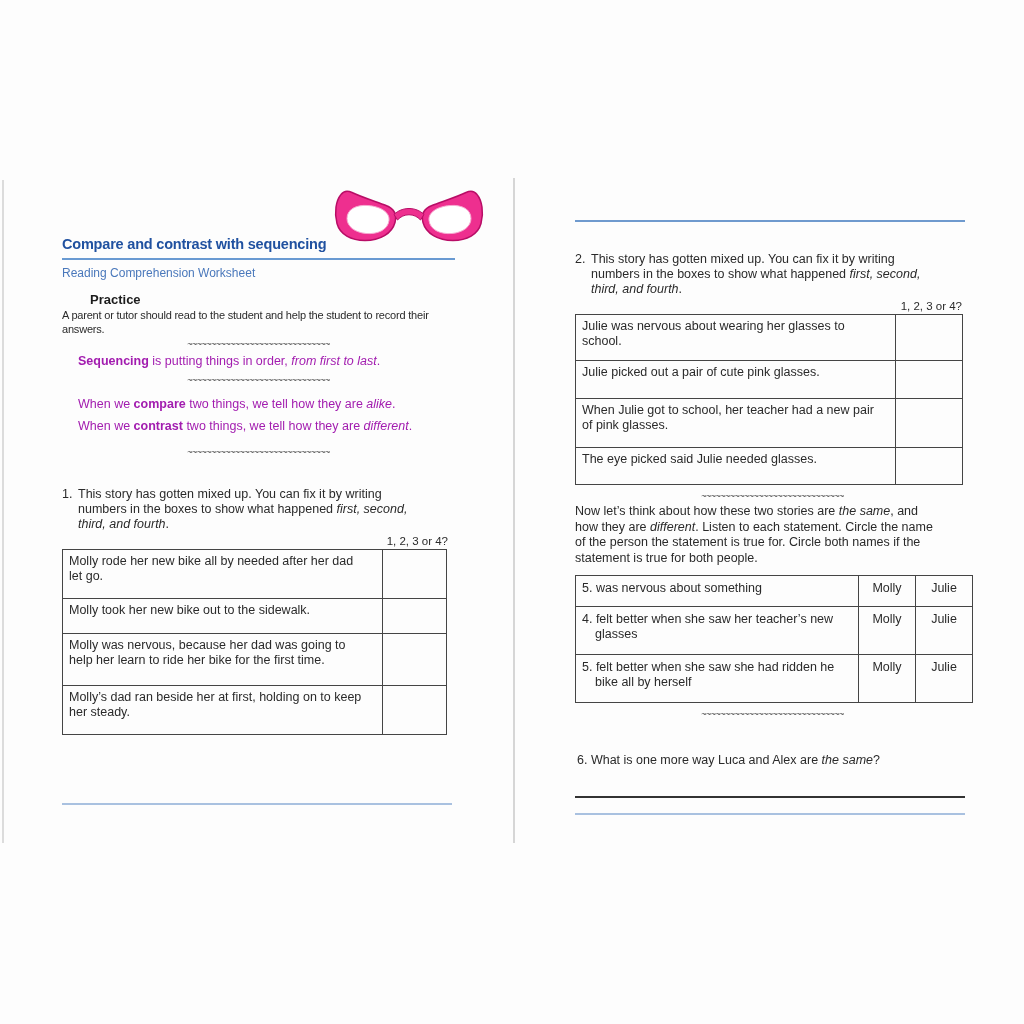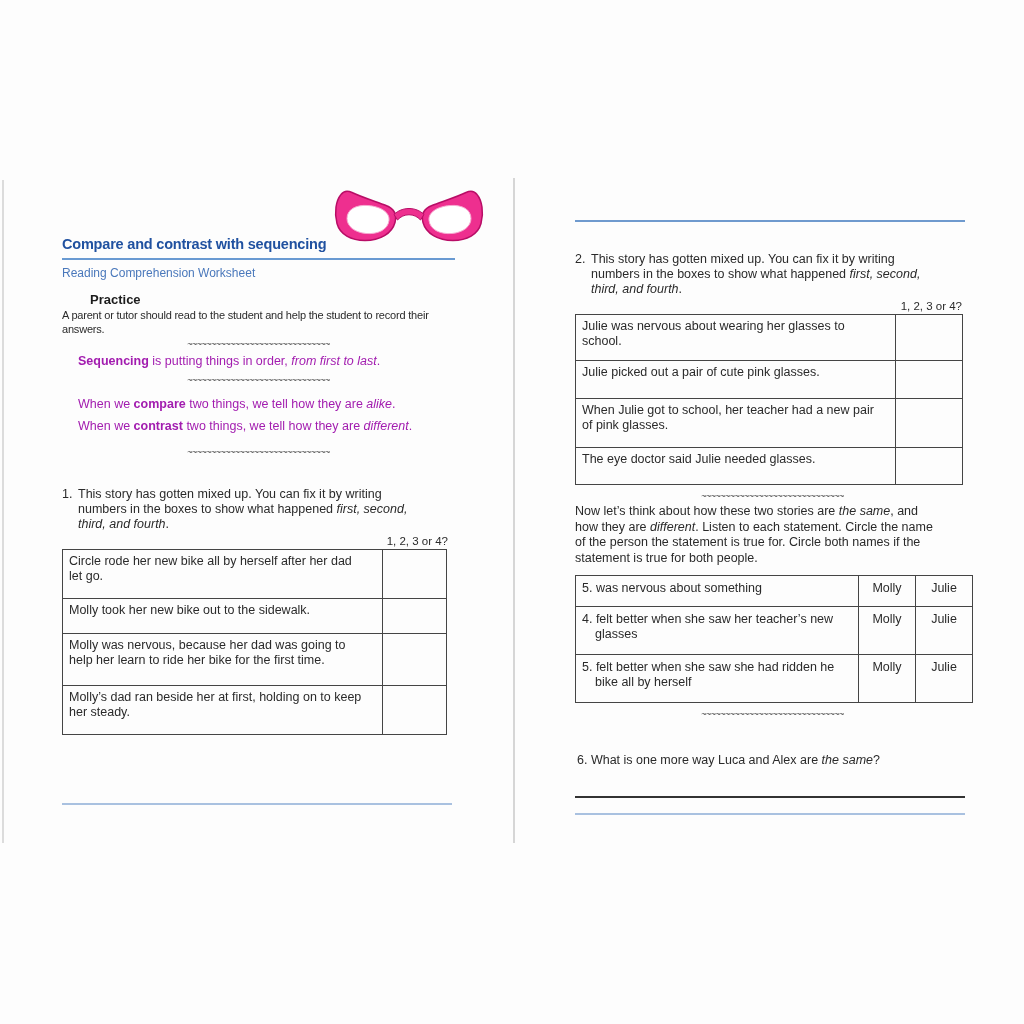--- a/index.html
+++ b/index.html
@@ -108,21 +108,21 @@
 
     <div class="q">
       <span class="qnum">1.</span>
       <span class="qtext"><span>This story has gotten mixed up. You can fix it by writing numbers in the boxes to show what happened </span><i>first, second, third, and fourth</i><span>.</span></span>
     </div>
     <div class="box-label">1, 2, 3 or 4?</div>
 
     <table class="seq">
       <tbody>
         <tr class="t1-r1">
-          <td class="stmt">Circle rode her new bike all by herself after her dad let go.</td>
+          <td class="stmt">Molly rode her new bike all by needed after her dad let go.</td>
           <td class="ans"></td>
         </tr>
         <tr class="t1-r2">
           <td class="stmt">Molly took her new bike out to the sidewalk.</td>
           <td class="ans"></td>
         </tr>
         <tr class="t1-r3">
           <td class="stmt">Molly was nervous, because her dad was going to help her learn to ride her bike for the first time.</td>
           <td class="ans"></td>
         </tr>
@@ -153,21 +153,21 @@
         </tr>
         <tr class="t2-r2">
           <td class="stmt">Julie picked out a pair of cute pink glasses.</td>
           <td class="ans"></td>
         </tr>
         <tr class="t2-r3">
           <td class="stmt">When Julie got to school, her teacher had a new pair of pink glasses.</td>
           <td class="ans"></td>
         </tr>
         <tr class="t2-r4">
-          <td class="stmt">The eye doctor said Julie needed glasses.</td>
+          <td class="stmt">The eye picked said Julie needed glasses.</td>
           <td class="ans"></td>
         </tr>
       </tbody>
     </table>
 
     <div class="squiggle sq4">~~~~~~~~~~~~~~~~~~~~~~~~~~~~~~</div>
 
     <p class="intro"><span>Now let’s think about how these two stories are </span><i>the same</i><span>, and how they are </span><i>different</i><span>. Listen to each statement. Circle the name of the person the statement is true for. Circle both names if the statement is true for both people.</span></p>
 
     <table class="circle">

